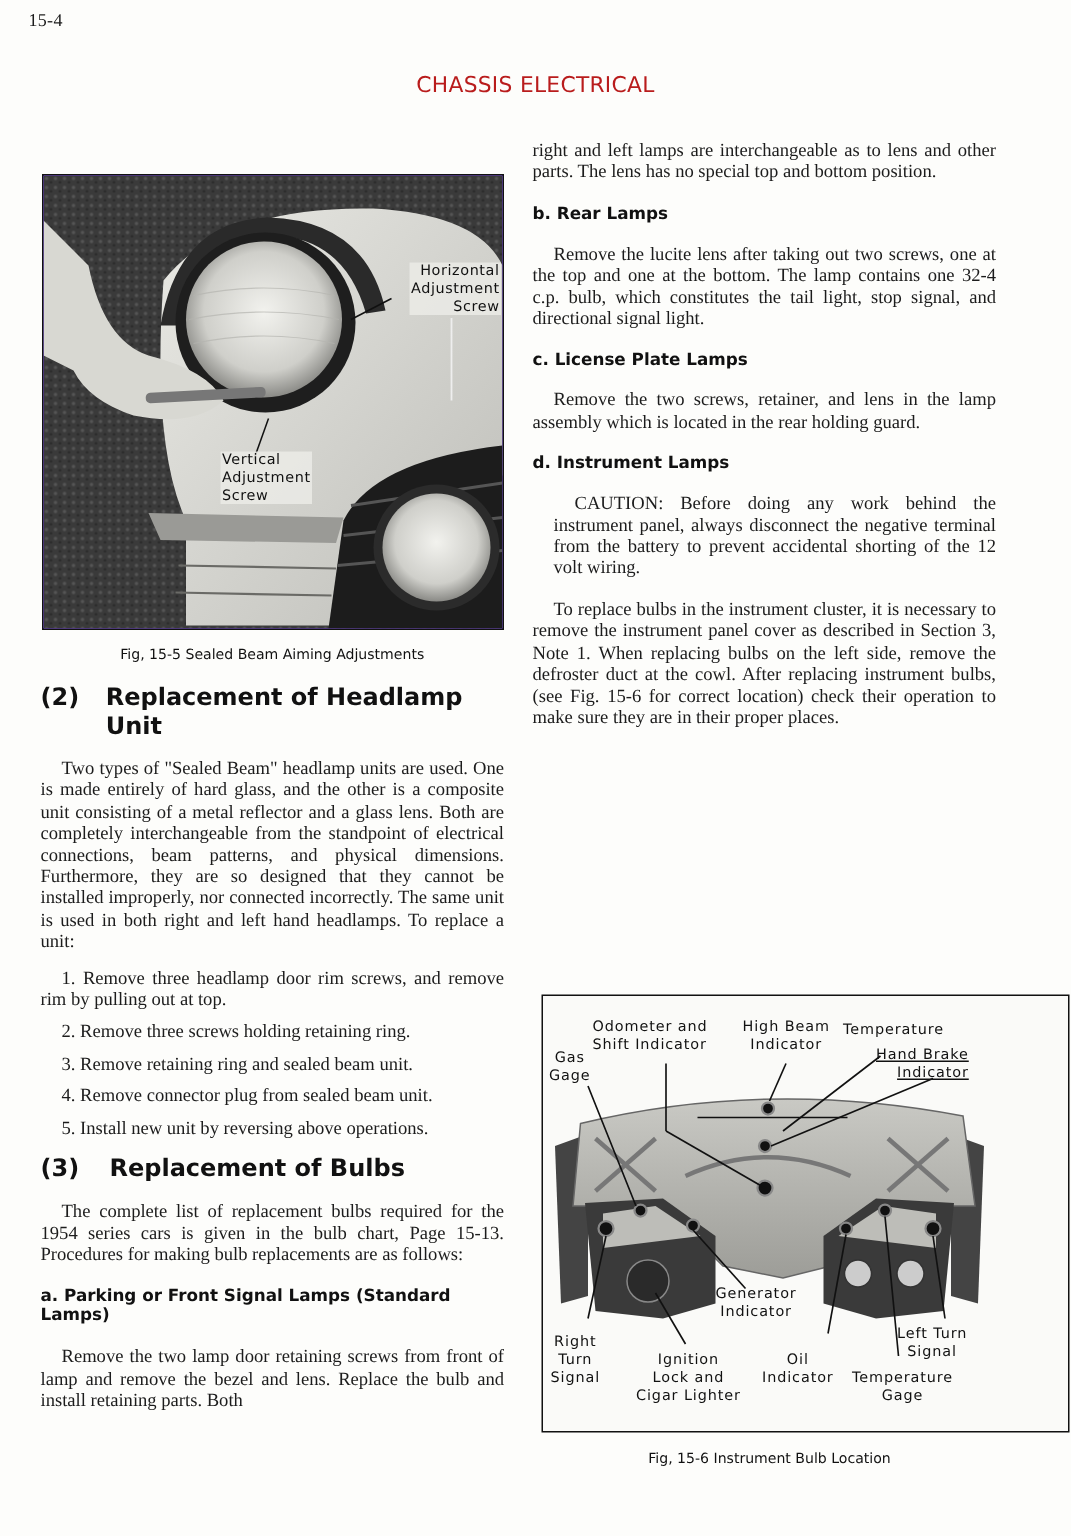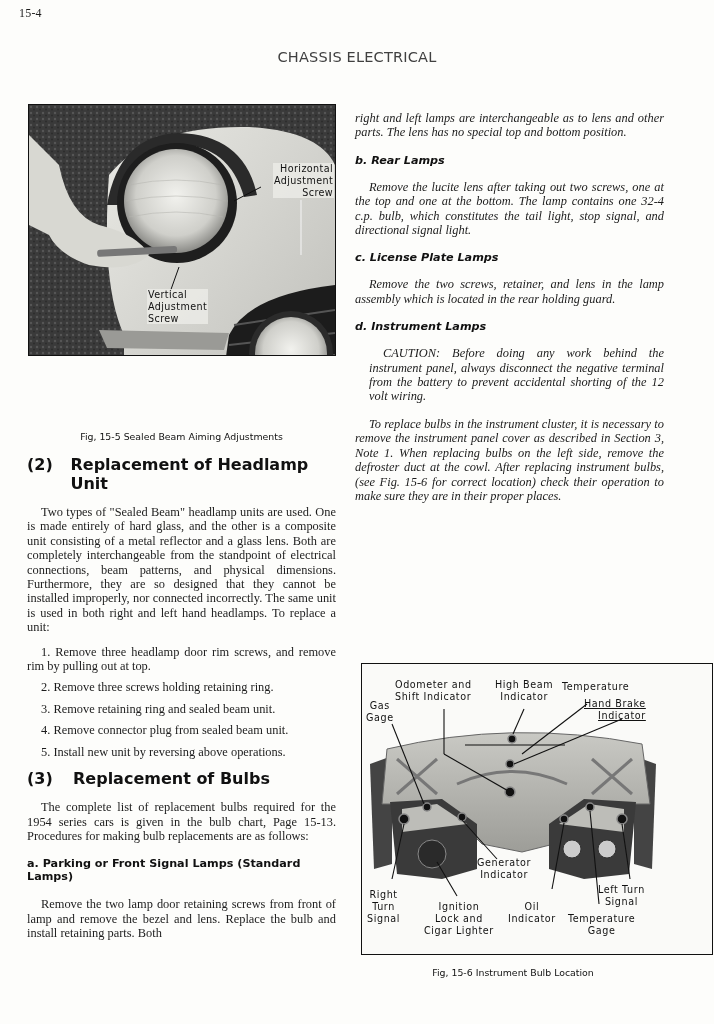--- a/index.html
+++ b/index.html
@@ -8,21 +8,21 @@
     font-family: "Liberation Serif", "DejaVu Serif", serif;
     color: #1c1c1c;
   }
   .page-number {
     position: absolute; left: 19px; top: 6px;
     font-size: 12px; letter-spacing: 0.2px;
   }
   .running-head {
     position: absolute; left: 0; width: 714px; top: 49px; text-align: center;
     font-family: "DejaVu Sans", "Liberation Sans", sans-serif;
-    font-size: 14.5px; letter-spacing: 0.2px; color: #404040;
+    font-size: 14.5px; letter-spacing: 0.2px; color: #b91c1c;
   }
   .col { position: absolute; }
   .col-left { left: 27px; width: 309px; }
   .col-right { left: 355px; width: 309px; }
   p {
     margin: 0; font-size: 12.4px; line-height: 14.4px; text-align: justify;
     text-indent: 14px;
   }
   p.noindent { text-indent: 0; }
   p.note { margin-left: 14px; text-indent: 14px; }
@@ -31,21 +31,21 @@
     font-weight: bold; color: #111;
   }
   .sub-head { font-size: 11.2px; }
   .section-head { font-size: 16px; display: flex; }
   .section-head .num { width: 46px; }
   .caption {
     font-family: "DejaVu Sans", "Liberation Sans", sans-serif;
     font-size: 9.4px; text-align: center; color: #111;
   }
   .figure-photo {
-    position: absolute; left: 28px; top: 104px; width: 308px; height: 252px;
+    position: absolute; left: 28px; top: 116px; width: 308px; height: 304px;
     border: 1.5px solid #111; box-sizing: border-box; overflow: hidden;
     background: #8b5cf6;
   }
   .figure-photo svg, .figure-diagram svg { display: block; }
   .figure-diagram {
     position: absolute; left: 361px; top: 663px; width: 352px; height: 292px;
     border: 1.5px solid #111; box-sizing: border-box; overflow: hidden;
     background: #fafaf8;
   }
   .lbl {
@@ -145,21 +145,21 @@
 
   <div class="sans-head section-head" style="margin-top:10px;">
     <span class="num">(3)</span>
     <span>Replacement of Bulbs</span>
   </div>
   <p style="margin-top:12px;">The complete list of replacement bulbs required for the 1954 series cars is given in the bulb chart, Page 15-13.  Procedures for making bulb replacements are as follows:</p>
   <div class="sans-head sub-head" style="margin-top:14px;">a.  Parking or Front Signal Lamps (Standard Lamps)</div>
   <p style="margin-top:14px;">Remove the two lamp door retaining screws from front of lamp and remove the bezel and lens. Replace the bulb and install retaining parts. Both</p>
 </div>
 
-<div class="col col-right" style="top:111px;font-style:italic;">
+<div class="col col-right" style="top:93px;">
   <p class="noindent">right and left lamps are interchangeable as to lens and other parts. The lens has no special top and bottom position.</p>
   <div class="sans-head sub-head" style="margin-top:14px;">b.  Rear Lamps</div>
   <p style="margin-top:13px;">Remove the lucite lens after taking out two screws, one at the top and one at the bottom. The lamp contains one 32-4 c.p. bulb, which constitutes the tail light, stop signal, and directional signal light.</p>
   <div class="sans-head sub-head" style="margin-top:14px;">c.  License Plate Lamps</div>
   <p style="margin-top:13px;">Remove the two screws, retainer, and lens in the lamp assembly which is located in the rear holding guard.</p>
   <div class="sans-head sub-head" style="margin-top:14px;">d.  Instrument Lamps</div>
   <p class="note" style="margin-top:13px;">CAUTION:  Before doing any work behind the instrument panel, always disconnect the negative terminal from the battery to prevent accidental shorting of the 12 volt wiring.</p>
   <p style="margin-top:13px;">To replace bulbs in the instrument cluster, it is necessary to remove the instrument panel cover as described in Section 3, Note 1. When replacing bulbs on the left side, remove the defroster duct at the cowl. After replacing instrument bulbs, (see Fig. 15-6 for correct location) check their operation to make sure they are in their proper places.</p>
 </div>
 

